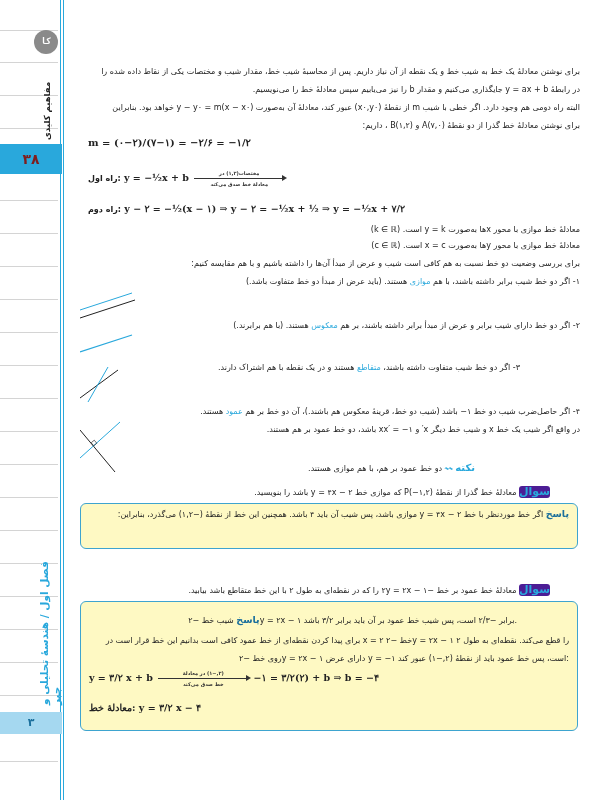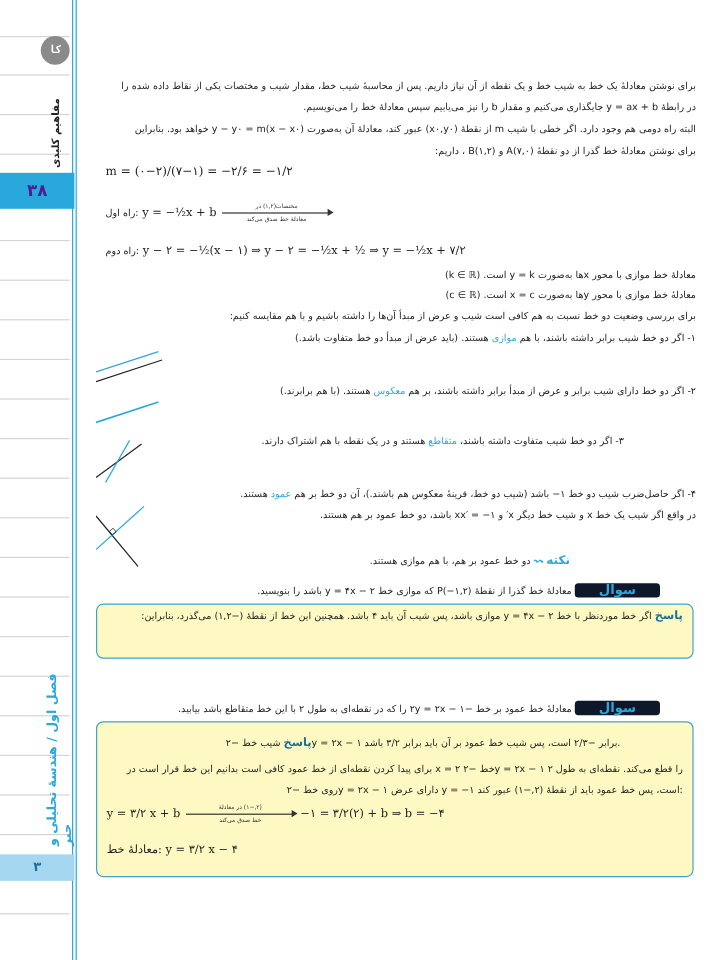--- a/index.html
+++ b/index.html
@@ -5,35 +5,35 @@
   html, body { margin:0; padding:0; }
   body { width:600px; height:800px; background:#fff; position:relative; overflow:hidden;
          font-family:"DejaVu Sans", sans-serif; color:#222; }
   .margin { position:absolute; left:0; top:0; width:60px; height:800px; background:#fff; }
   .rule { position:absolute; left:0; width:58px; height:1px; background:#d4d4d4; }
   .vline { position:absolute; top:0; height:800px; width:1px; background:#29a8dc; }
   .logo { position:absolute; left:34px; top:30px; width:24px; height:24px; border-radius:50%;
           background:#8a8a8a; color:#fff; font-size:9px; text-align:center; line-height:24px; font-weight:bold;font-family:Liberation Mono, monospace; }
   .vert-label { position:absolute; writing-mode:vertical-rl; transform:rotate(180deg);
                 font-size:8.5px; font-weight:bold; color:#222; }
-  .page-num { position:absolute; left:0; width:62px; height:30px; background:#29a8dc; color:#4c1d95;
+  .page-num { position:absolute; left:0; width:62px; height:30px; background:#29a8dc; color:#7f1d1d;
               font-size:14px; font-weight:bold; text-align:center; line-height:30px; }
   .page-num2 { position:absolute; left:0; width:62px; height:22px; background:#a5d8f0; color:#1a6f9c;
                font-size:11px; font-weight:bold; text-align:center; line-height:22px; }
   .chapter { position:absolute; writing-mode:vertical-rl; transform:rotate(180deg);
              font-size:10.5px; font-weight:bold; color:#29a8dc; }
   .content { position:absolute; left:70px; right:20px; top:0; direction:rtl; }
   .p { position:absolute; right:0; font-size:8px; line-height:12px; white-space:nowrap; text-align:right; }
-  .eq { position:absolute; font-family:"DejaVu Serif", serif; font-size:9.5px; direction:ltr; white-space:nowrap; }
+  .eq { position:absolute; font-family:"DejaVu Serif", serif; font-size:9.5px; direction:ltr; white-space:nowrap;font-weight:bold; }
   .hl { color:#29a8dc; }
   .arrow { display:inline-block; position:relative; width:90px; height:1px; background:#333; vertical-align:middle; margin:0 2px; }
   .arrow::after { content:""; position:absolute; right:-3px; top:-3px; border-left:5px solid #333; border-top:3.5px solid transparent; border-bottom:3.5px solid transparent; }
   .arrow .top, .arrow .bot { position:absolute; left:0; right:0; text-align:center; font-size:5px; font-family:"DejaVu Sans", sans-serif; color:#333; direction:rtl; }
   .arrow .top { top:-8px; } .arrow .bot { top:3px; }
-  .soal-label { display:inline-block; background:#0f172a; color:#29a8dc; font-weight:bold; font-size:11px; padding:0 20px; border-radius:3px; }
+  .soal-label { display:inline-block; background:#4c1d95; color:#29a8dc; font-weight:bold; font-size:11px; padding:0 0; border-radius:3px; }
   .box { position:absolute; left:80px; right:22px; background:#fef9c3; border:1.5px solid #3ea4cf; border-radius:6px; }
   .pasokh { color:#1a6f9c; font-weight:bold; font-size:9.5px; }
   .nokte { color:#29a8dc; font-weight:bold; font-size:10px; }
 </style>
 </head>
 <body>
 
 <div class="margin">
   <div class="rule" style="top:30px"></div>
   <div class="rule" style="top:62px"></div>

